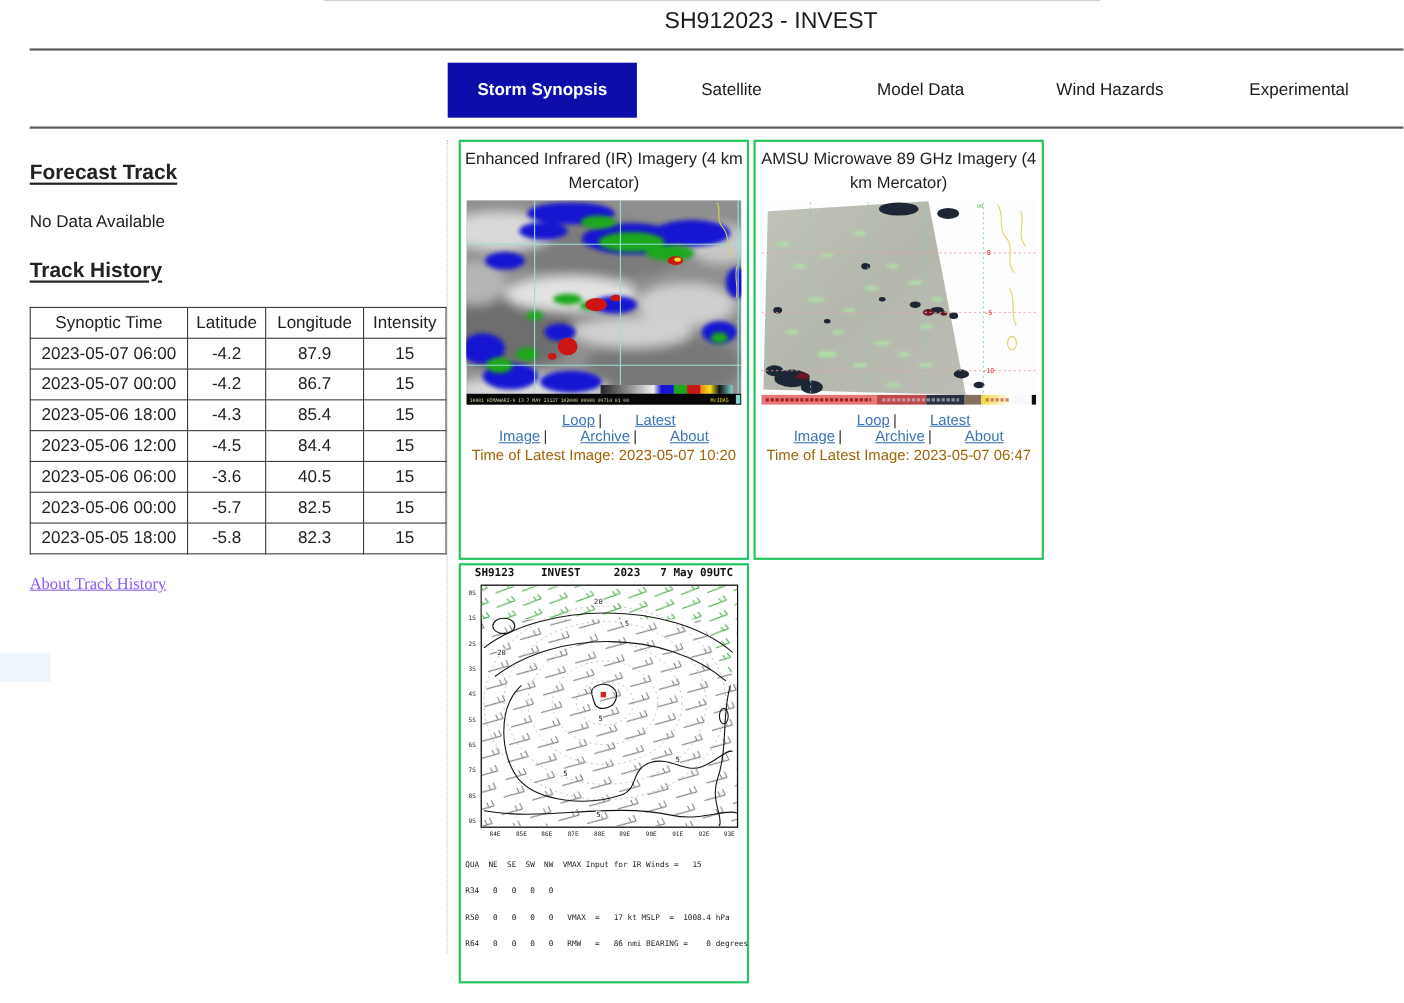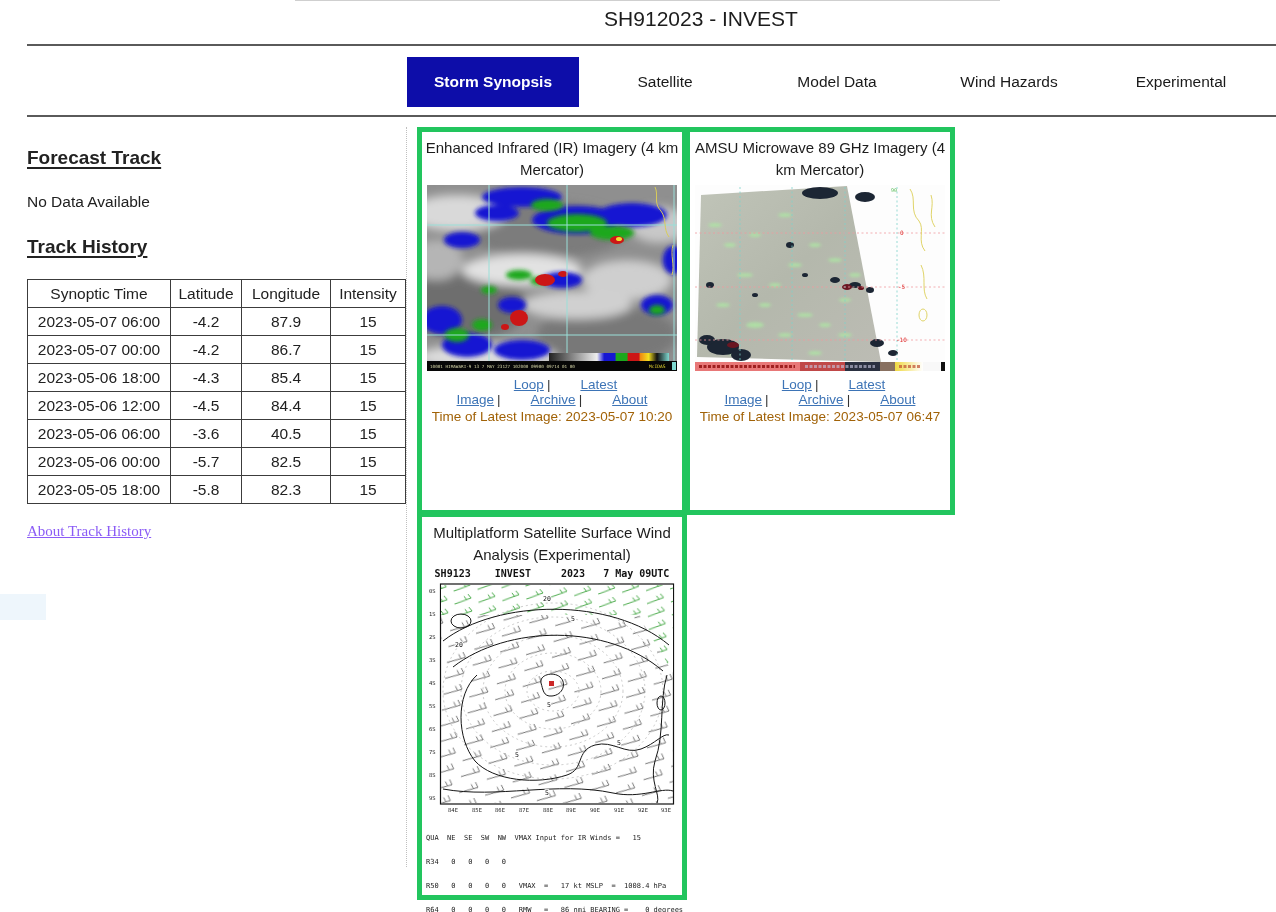--- a/index.html
+++ b/index.html
@@ -26,21 +26,21 @@
   #th-head{margin-top:25px;}
   #track-table{border-collapse:collapse;margin-top:21px;font-size:15.5px;}
   #track-table th,#track-table td{border:1px solid #3c3c3c;text-align:center;padding:3px 6px;height:21px;font-weight:normal;}
   .col-time{width:130px;} .col-lat{width:58px;} .col-lon{width:76px;} .col-int{width:62px;}
   a.lnk{color:#3d74b6;text-decoration:underline;cursor:pointer;padding-left:27px;}
   a.visited{color:#8b5cf6;text-decoration:underline;cursor:pointer;font-family:Liberation Serif, serif;}
   #about-link{display:inline-block;margin-top:19px;font-size:15px;}
   #col-divider{left:406px;top:127px;height:740px;width:0;border-left:1px dotted #bfbfbf;}
   #left-artifact{left:0;top:594px;width:46px;height:26px;background:#eef6fc;}
   
-  .panel{border:5px solid #22c55e;border-radius:0;background:#fff;text-align:center;}
+  .panel{border:2px solid #22c55e;border-radius:0;background:#fff;text-align:center;}
   #panel-ir{left:417px;top:127px;width:260px;height:378px;}
   #panel-amsu{left:685px;top:127px;width:260px;height:378px;}
   #panel-wind{left:417px;top:512px;width:260px;height:378px;}
   .panel-title{font-size:15px;line-height:22px;margin-top:5px;color:#1d1d1d;}
   .panel svg{display:block;margin:4px auto 0 auto;}
   .links-row{font-size:13.5px;margin-top:6px;}
   .links-row .sep{color:#333;margin:0 3px;}
   .panel-caption{font-size:13.5px;margin-top:2px;color:#a16207;}
   #wind-header{font-family:"DejaVu Sans Mono",monospace;font-size:10px;font-weight:bold;white-space:pre;margin-top:2px;color:#111;}
   #wind-stats{font-family:"DejaVu Sans Mono",monospace;font-size:7px;line-height:8px;white-space:pre;text-align:left;margin:1px 0 0 4px;color:#222;}
@@ -315,21 +315,20 @@
       <line x1="204" y1="181.5" x2="226" y2="181.5" stroke="#c05030" stroke-width="3" stroke-dasharray="3,1.5" opacity="0.7"></line>
     </g>
   </svg>
   <div class="links-row">
     <a class="lnk">Loop</a><span class="sep">|</span><a class="lnk">Latest Image</a><span class="sep">|</span><a class="lnk">Archive</a><span class="sep">|</span><a class="lnk">About</a>
   </div>
   <div class="panel-caption">Time of Latest Image: 2023-05-07 06:47</div>
 </div>
 
 <div class="abs panel" id="panel-wind">
-  <div class="panel-title">Multiplatform Satellite Surface Wind Analysis (Experimental)</div>
   <div id="wind-header">SH9123    INVEST     2023   7 May 09UTC</div>
   <svg width="250" height="234" viewBox="0 0 250 234">
     <defs>
       <pattern id="pgray" width="26" height="16" patternUnits="userSpaceOnUse" patternTransform="rotate(6)">
         <g stroke="#4d4d4d" stroke-width="0.8" fill="none">
           <path d="M2 13 L20 6 M20 6 L17 1 M15.5 7.5 L13 3.5"></path>
         </g>
       </pattern>
       <pattern id="pgreen" width="24" height="13" patternUnits="userSpaceOnUse" patternTransform="rotate(-4)">
         <g stroke="#3aa33a" stroke-width="0.9" fill="none">

